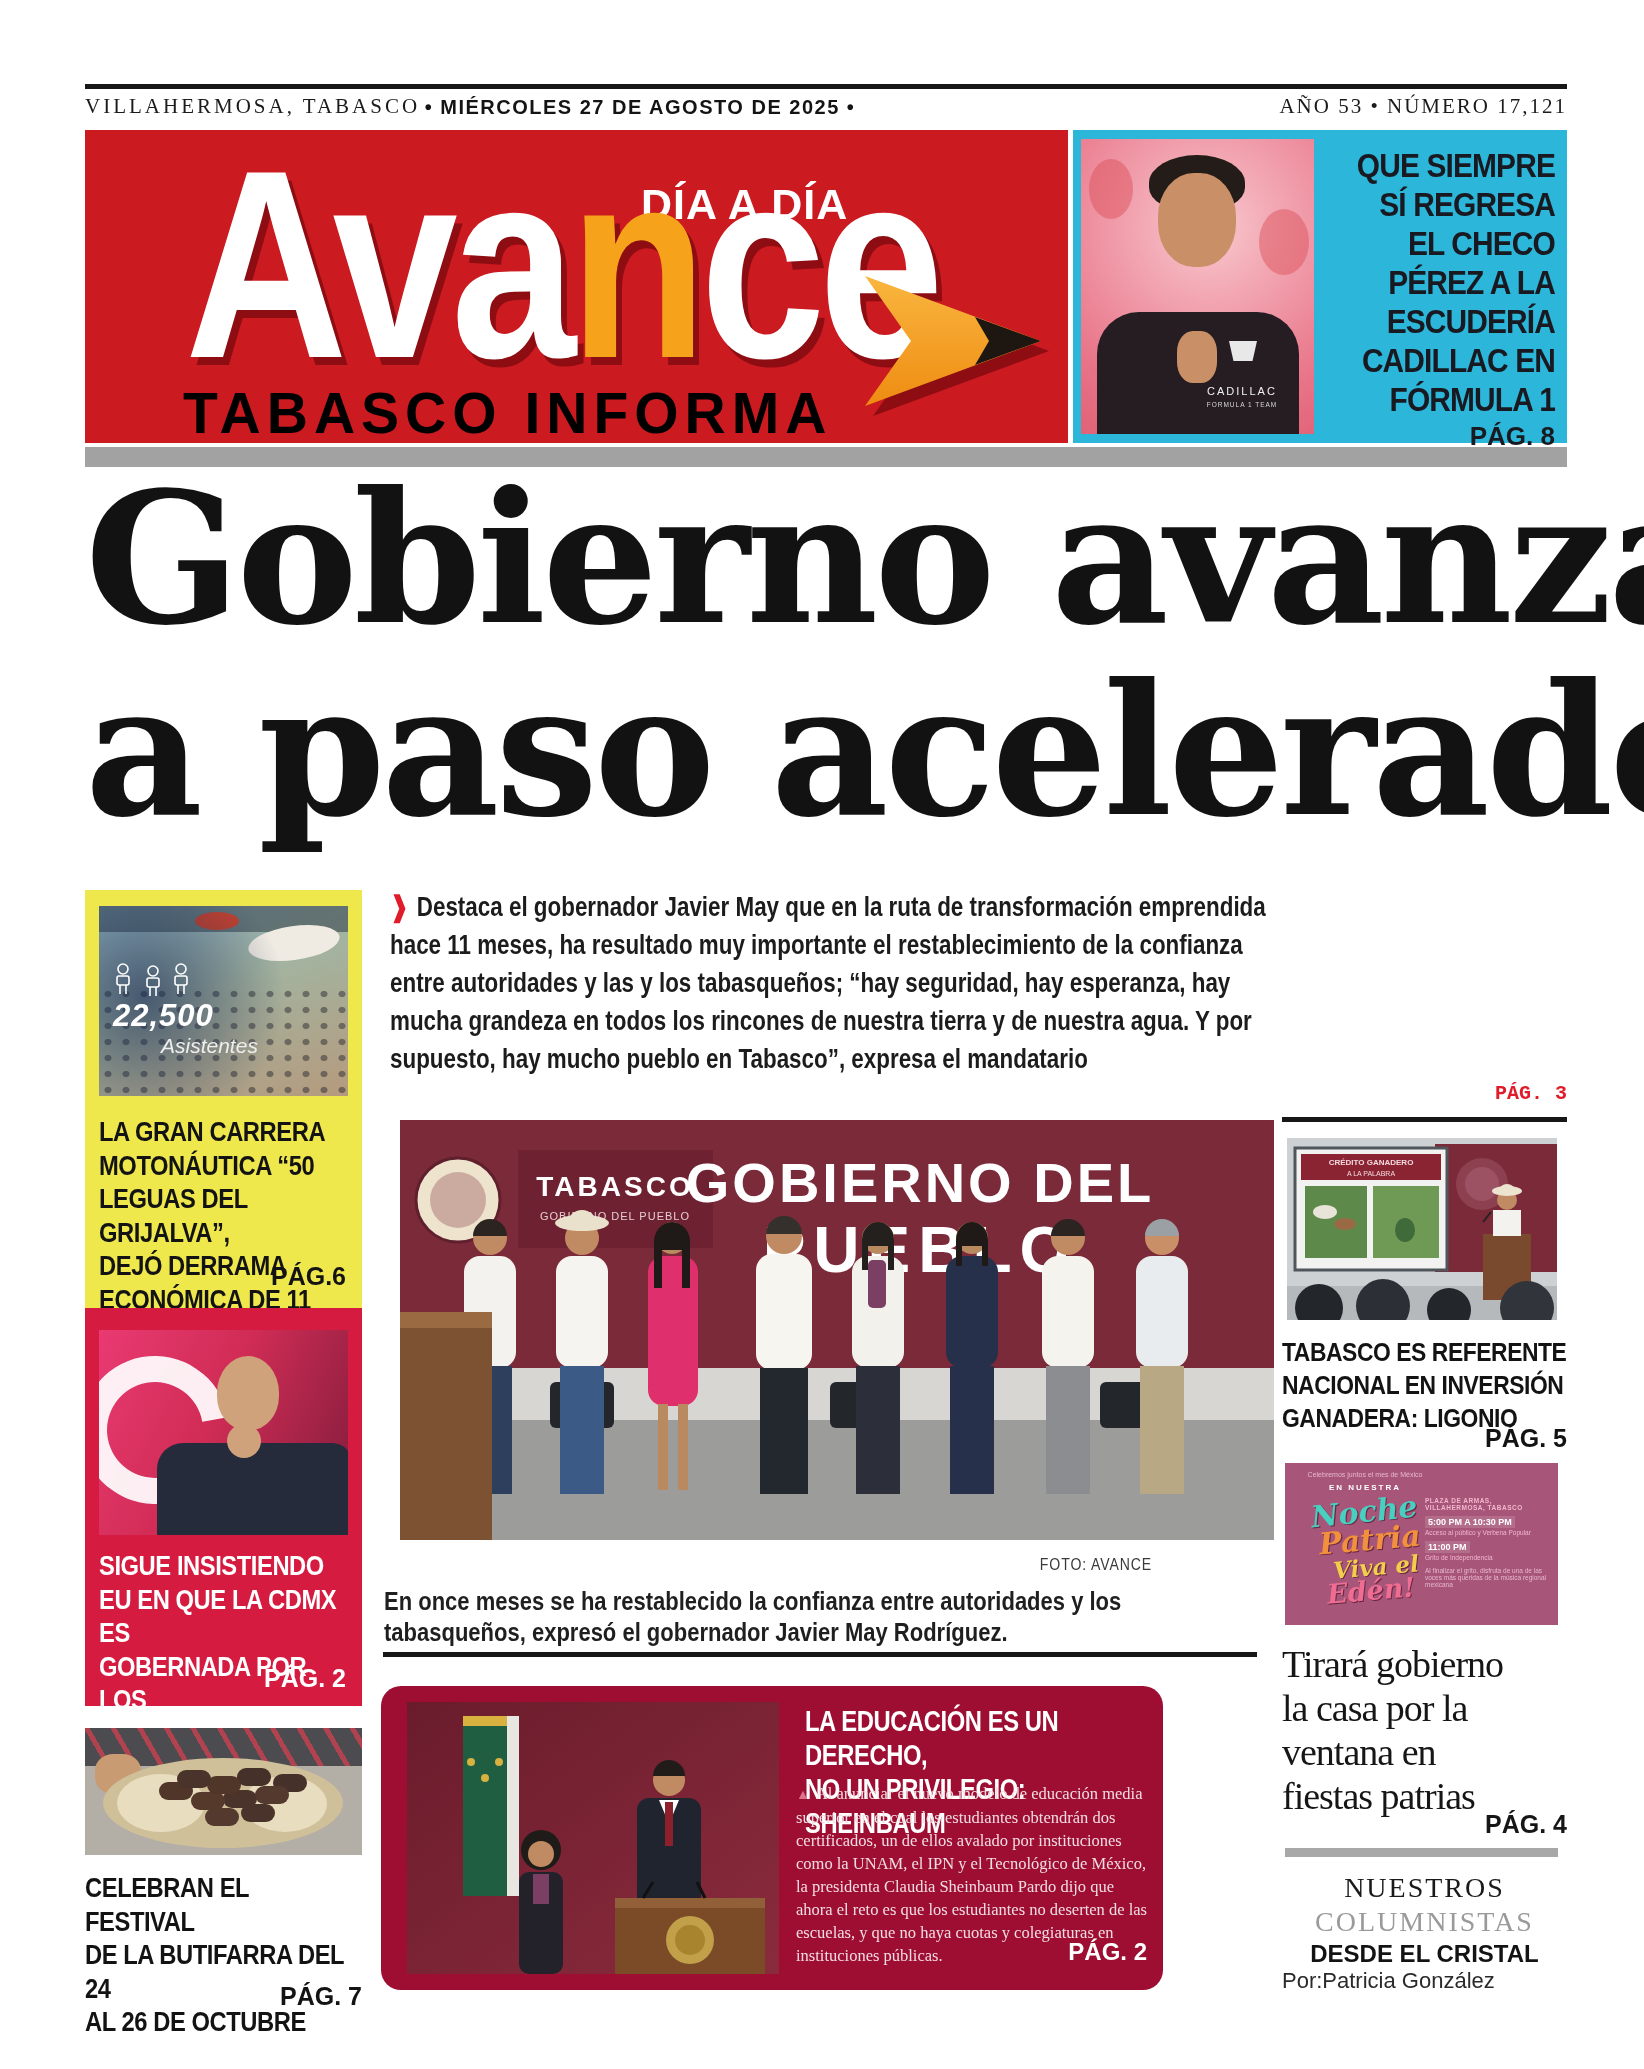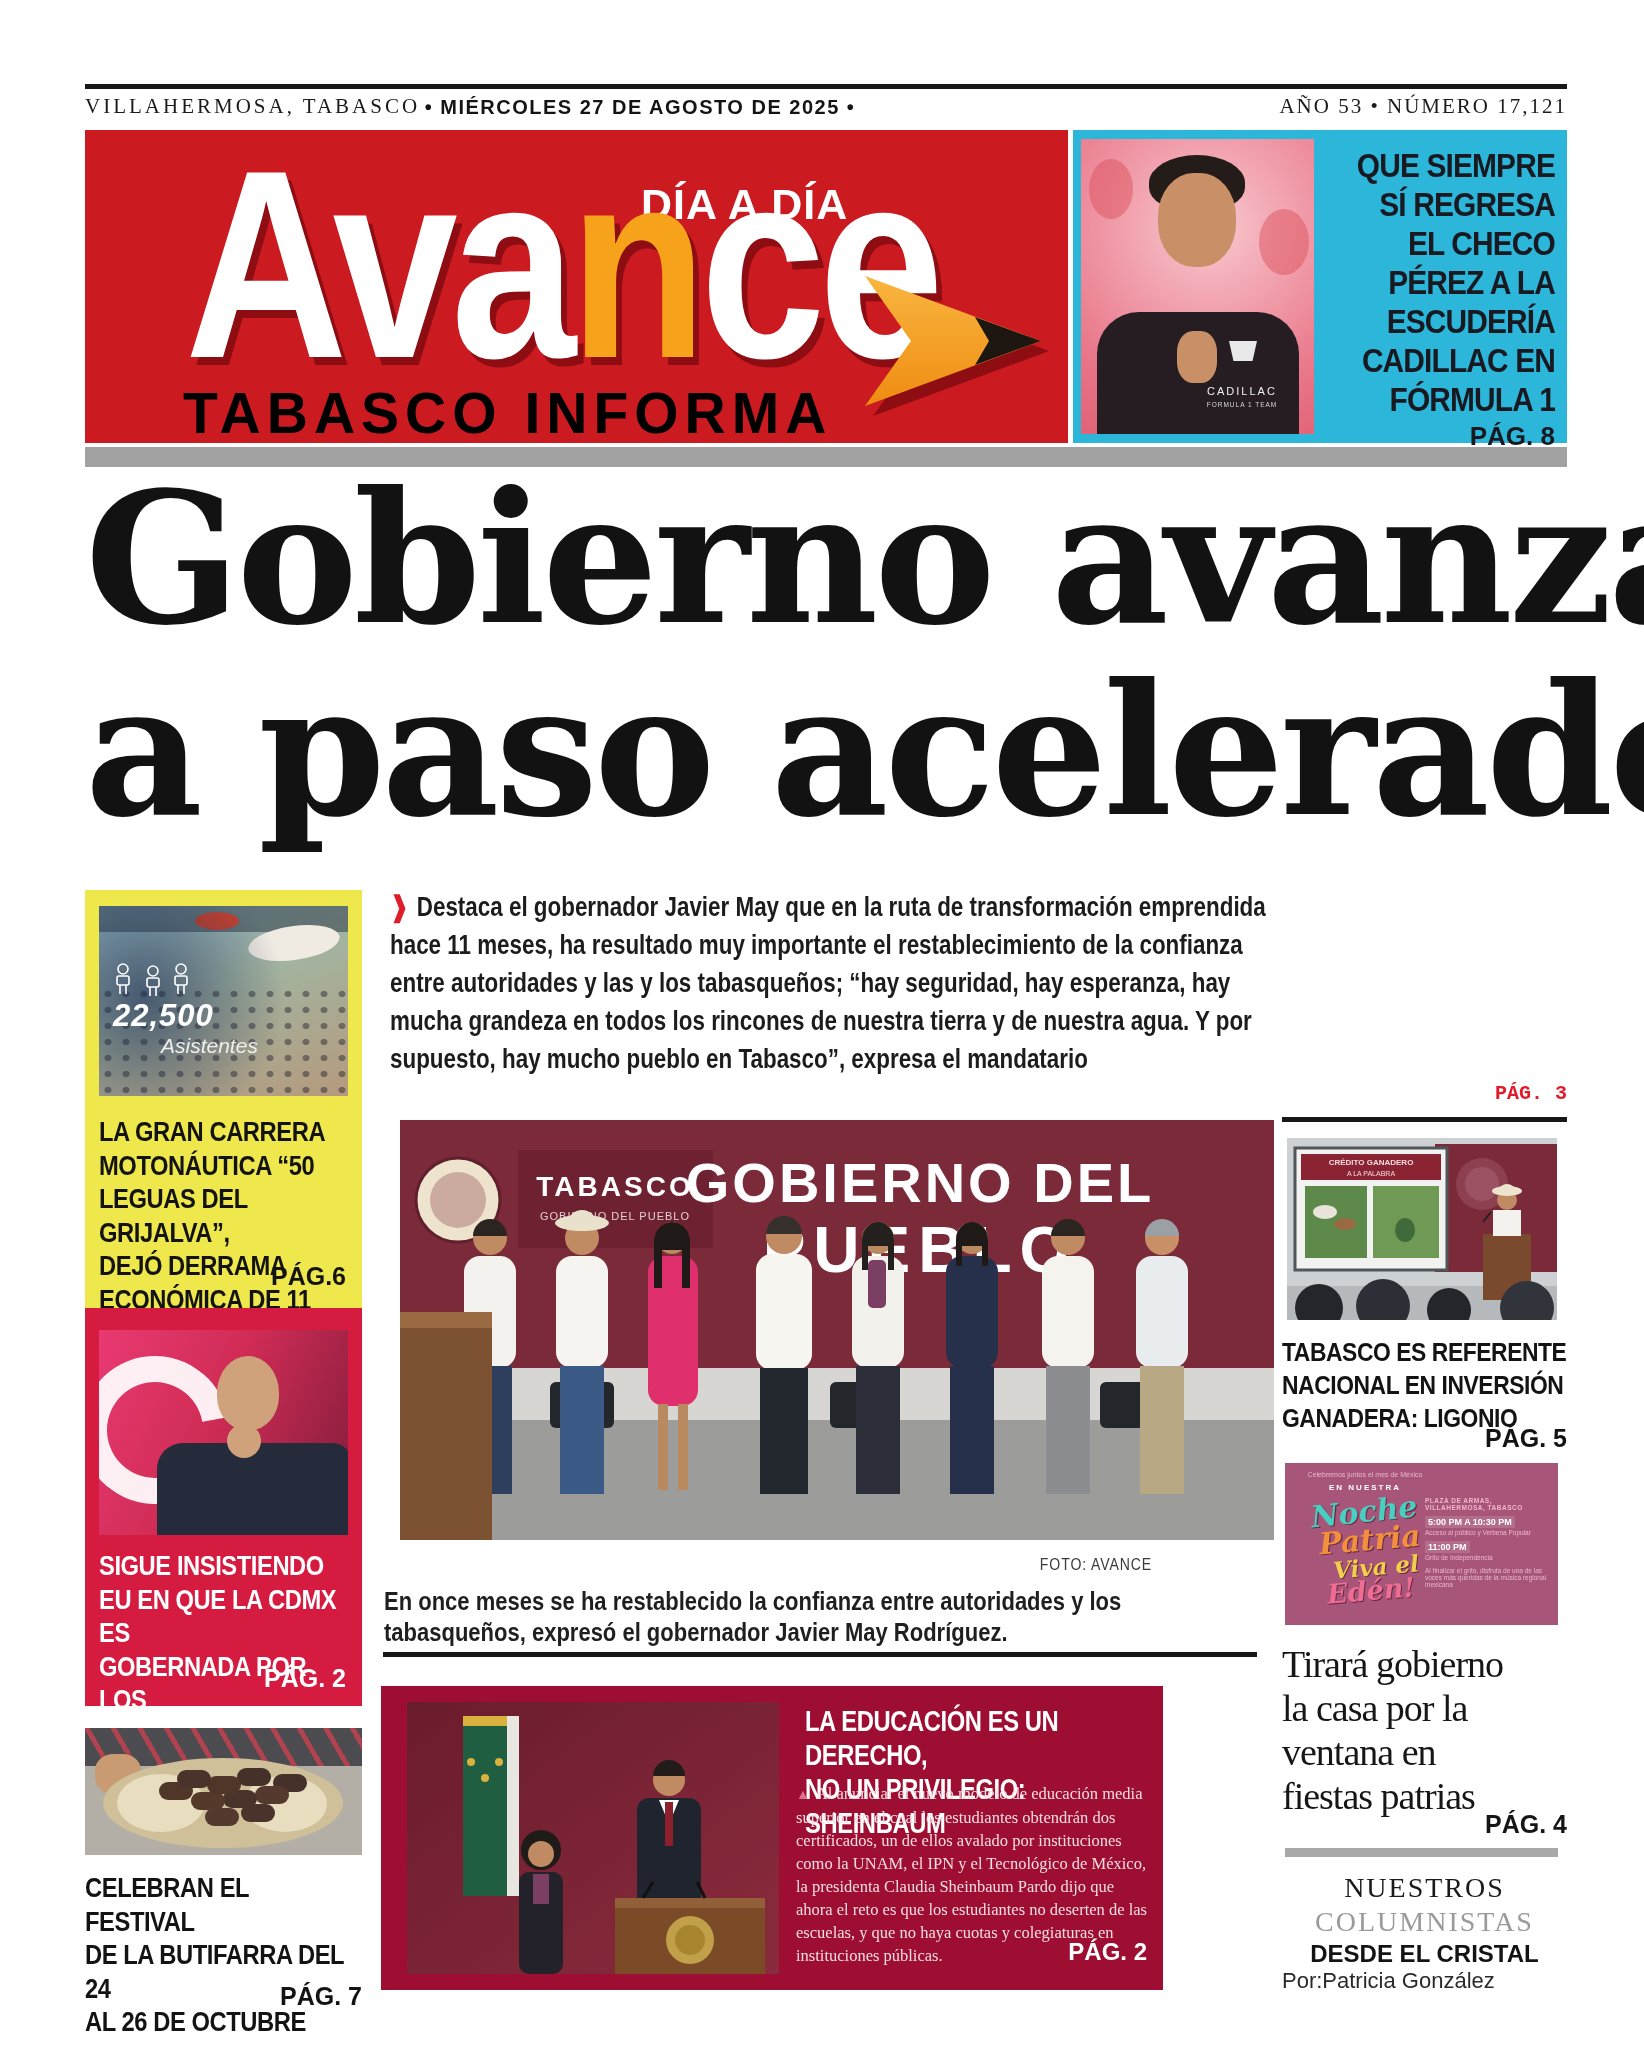--- a/index.html
+++ b/index.html
@@ -82,21 +82,21 @@
   .intro-page{right:77px;top:1082px;font-size:20px;color:#e01b2a;font-family:Liberation Mono, monospace;}
 
   
   .main-photo{left:400px;top:1120px;width:874px;height:420px;overflow:hidden;background:#be185d;}
   .credit{left:383px;top:1556px;width:874px;text-align:right;font-size:16px;letter-spacing:1px;color:#3a3a3a;}
   .caption{left:384px;top:1586px;width:990px;transform:scaleX(0.88);transform-origin:left top;
     font-size:25px;line-height:31px;color:#1f1f1f;}
   .rule-cap{left:383px;top:1652px;width:874px;height:5px;background:#171717;}
 
   
-  .edu{left:381px;top:1686px;width:782px;height:304px;}
+  .edu{left:381px;top:1686px;width:782px;height:304px;border-radius:20px;}
   .edu-kick{left:424px;top:18px;width:410px;transform:scaleX(0.82);transform-origin:left top;
     font-size:29px;line-height:34px;color:#fff;letter-spacing:-0.5px;}
   .edu-body{left:415px;top:96px;width:352px;font-size:16.5px;line-height:23px;color:#f2dde2;}
   .edu-body .mk{color:#e0718c;font-size:14px;padding-right:6px;}
   .edu-page{right:16px;top:252px;font-size:24px;color:#fff;}
 
   
   .rc-rule{left:1282px;top:1117px;width:285px;height:5px;background:#171717;}
   .rc-photo{left:1287px;top:1138px;width:270px;height:182px;overflow:hidden;}
   .rc-kick{left:1282px;top:1336px;width:324px;color:#131313;font-size:26px;line-height:33px;}

